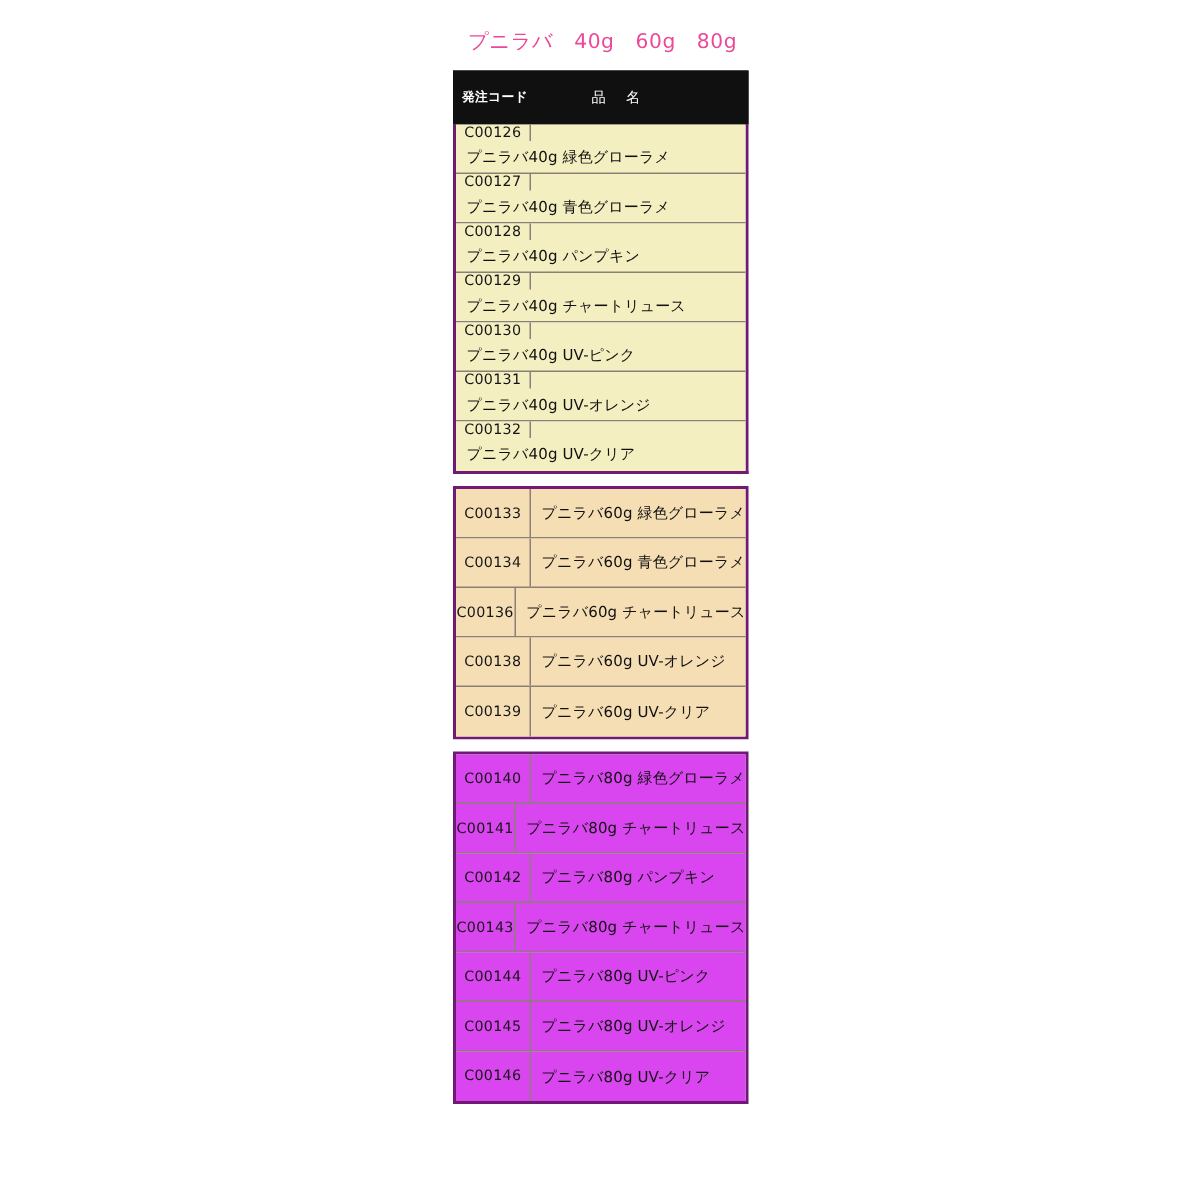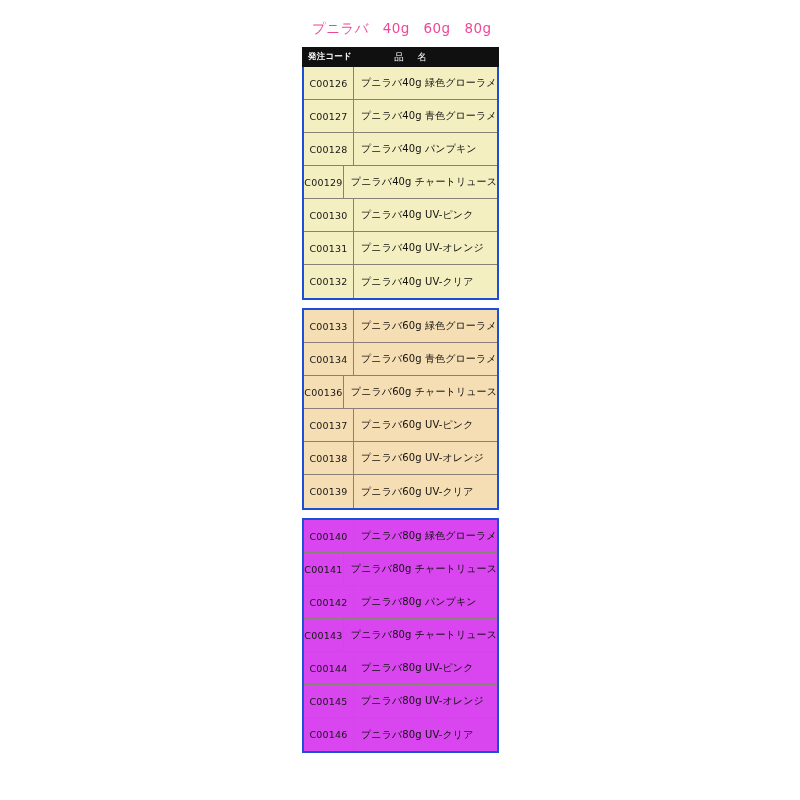--- a/index.html
+++ b/index.html
@@ -38,21 +38,21 @@
   .catalog {
     position: absolute;
     left: 302px;
     top: 47px;
     width: 197px;
   }
 
   
   .table-header {
     display: flex;
-    height: 20px;
+    height: 36px;
     background: #111010;
     border: 1px solid #111010;
     box-sizing: border-box;
   }
   .table-header .th-code {
     width: 52px;
     box-sizing: border-box;
     color: #ffffff;
     font-size: 8.5px;
     font-weight: bold;
@@ -69,21 +69,21 @@
     font-weight: normal;
     letter-spacing: 2px;
     display: flex;
     align-items: center;
     justify-content: center;
     padding-right: 30px;
   }
 
   
   .section-block {
-    border: 2px solid #1d4ed8;
+    border: 2px solid #701a75;
     box-sizing: border-box;
     width: 197px;
   }
   .section-block.first-block {
     border-top: none;
   }
   .section-gap {
     height: 8px;
     background: #ffffff;
   }
@@ -118,21 +118,21 @@
     padding-left: 7px;
     font-size: 10px;
     color: #111111;
     letter-spacing: 0.1px;
     white-space: nowrap;
     font-weight: 500;
     text-align: center;
   }
 
   
-  .tint-40 .prod-row { background: #f4efc1; }
+  .tint-40 .prod-row { background: #f4efc1; flex-direction: column; }
   .tint-60 .prod-row { background: #f6deb4; }
   .tint-80 .prod-row { background: #d946ef; }
 </style>
 </head>
 <body>
 
 <div id="page">
 
   <div class="product-title">プニラバ　40g　60g　80g</div>
 
@@ -182,24 +182,20 @@
           </div>
           <div class="prod-row">
             <div class="cell-code">C00134</div>
             <div class="cell-name">プニラバ60g 青色グローラメ</div>
           </div>
           <div class="prod-row">
             <div class="cell-code">C00136</div>
             <div class="cell-name">プニラバ60g チャートリュース</div>
           </div>
           <div class="prod-row">
-            <div class="cell-code">C00137</div>
-            <div class="cell-name">プニラバ60g UV-ピンク</div>
-          </div>
-          <div class="prod-row">
             <div class="cell-code">C00138</div>
             <div class="cell-name">プニラバ60g UV-オレンジ</div>
           </div>
           <div class="prod-row">
             <div class="cell-code">C00139</div>
             <div class="cell-name">プニラバ60g UV-クリア</div>
           </div>
         </div>
         <div class="section-gap"></div>
         <div class="section-block tint-80">

